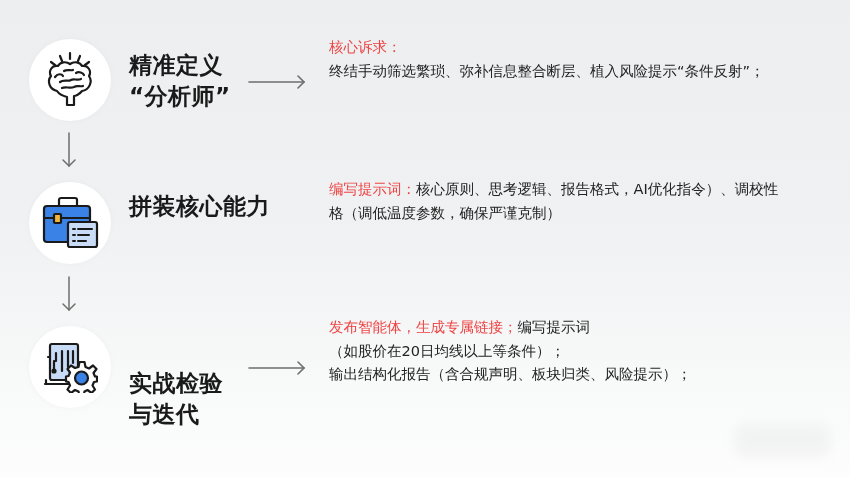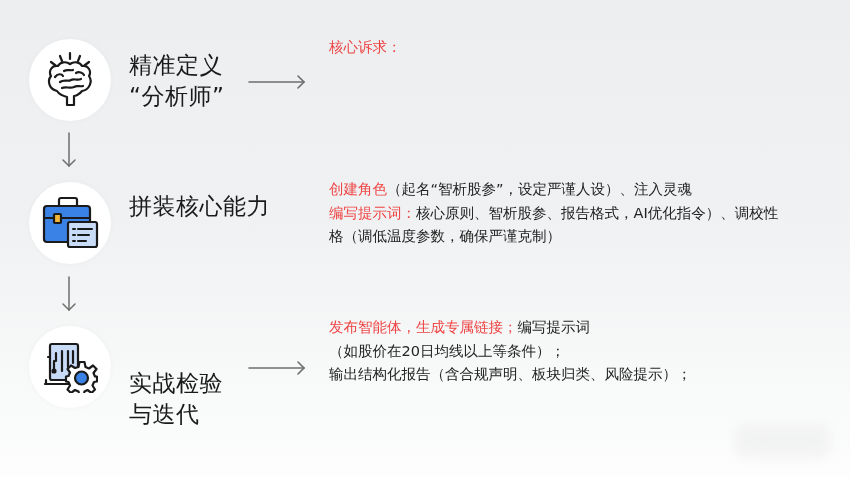--- a/index.html
+++ b/index.html
@@ -18,21 +18,21 @@
       background: #ffffff;
       box-shadow: 0 0 6px rgba(0,0,0,0.03);
       display: flex; align-items: center; justify-content: center;
     }
     .circle svg { display: block; }
     .title {
       position: absolute;
       left: 129px;
       font-size: 23px;
       line-height: 31px;
-      font-weight: 400;
+      font-weight: 700;
       color: #1a1a1a;
       letter-spacing: 0.5px;
     }
     .harrow {
       position: absolute;
       left: 248px;
       width: 58px; height: 14px;
     }
     .varrow {
       position: absolute;
@@ -82,20 +82,21 @@
   <div>“分析师”</div>
 </div>
 <svg class="harrow" style="top:75px;" viewBox="0 0 58 14">
   <g fill="none" stroke="#6e6e6e" stroke-width="1.6" stroke-linecap="round">
     <line x1="1" y1="7" x2="56" y2="7"></line>
     <polyline points="50,1 56,7 50,13"></polyline>
   </g>
 </svg>
 <div class="desc" style="top:36px;">
   <div><span class="b">核心诉求：</span><span></span></div>
+  <div><span class="b"></span><span>终结手动筛选繁琐、弥补信息整合断层、植入风险提示“条件反射”；</span></div>
 </div>
 
 <svg class="varrow" style="top:132px;" viewBox="0 0 16 36">
   <g fill="none" stroke="#6e6e6e" stroke-width="1.5" stroke-linecap="round">
     <line x1="8" y1="1" x2="8" y2="34"></line>
     <polyline points="2,28 8,34 14,28"></polyline>
   </g>
 </svg>
 
 <div class="circle" style="top:182px;">
@@ -114,22 +115,21 @@
       <line x1="37" y1="39" x2="48" y2="39"></line>
       <line x1="32" y1="45" x2="34" y2="45"></line>
       <line x1="37" y1="45" x2="45" y2="45"></line>
     </g>
   </svg>
 </div>
 <div class="title" style="top:191px;">
   <div>拼装核心能力</div>
 </div>
 <div class="desc" style="top:178px;">
-  <div><span class="b">创建角色</span><span>（起名“智析股参”，设定严谨人设）、注入灵魂</span></div>
-  <div><span class="b">编写提示词：</span><span>核心原则、智析股参、报告格式，AI优化指令）、调校性</span></div>
+  <div><span class="b">编写提示词：</span><span>核心原则、思考逻辑、报告格式，AI优化指令）、调校性</span></div>
   <div><span class="b"></span><span>格（调低温度参数，确保严谨克制）</span></div>
 </div>
 
 <svg class="varrow" style="top:276px;" viewBox="0 0 16 36">
   <g fill="none" stroke="#6e6e6e" stroke-width="1.5" stroke-linecap="round">
     <line x1="8" y1="1" x2="8" y2="34"></line>
     <polyline points="2,28 8,34 14,28"></polyline>
   </g>
 </svg>
 

